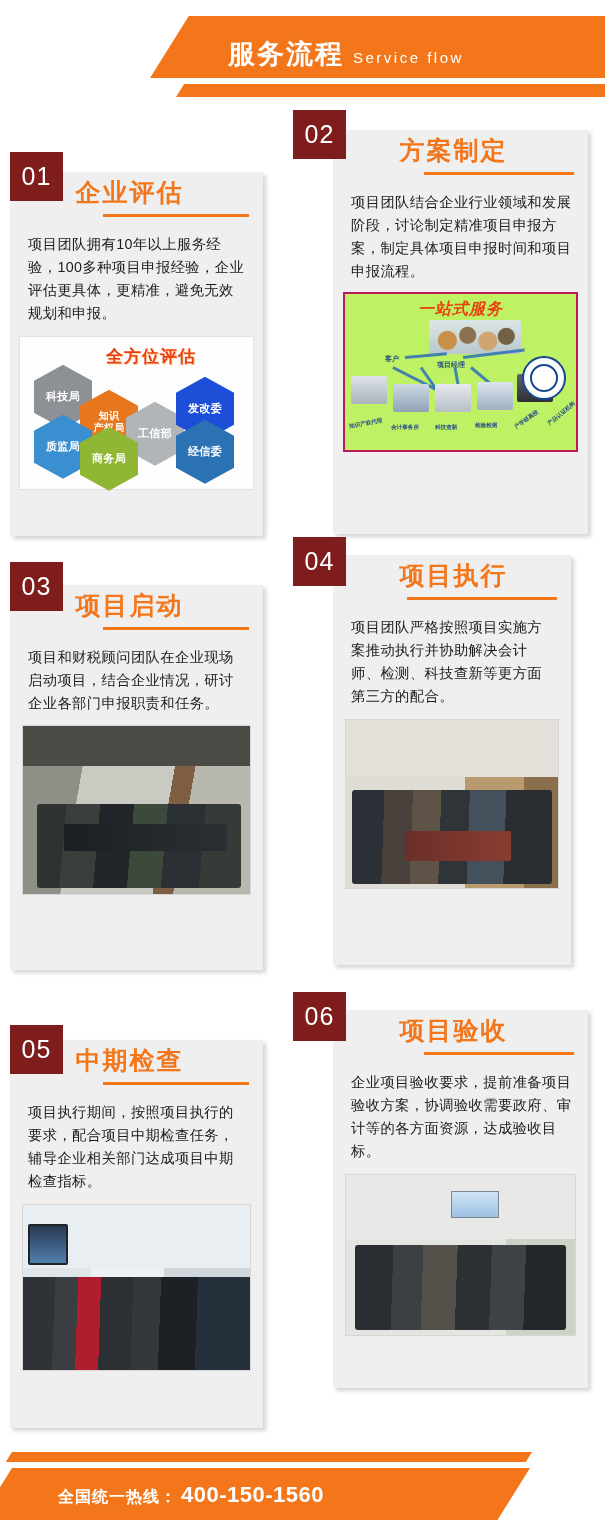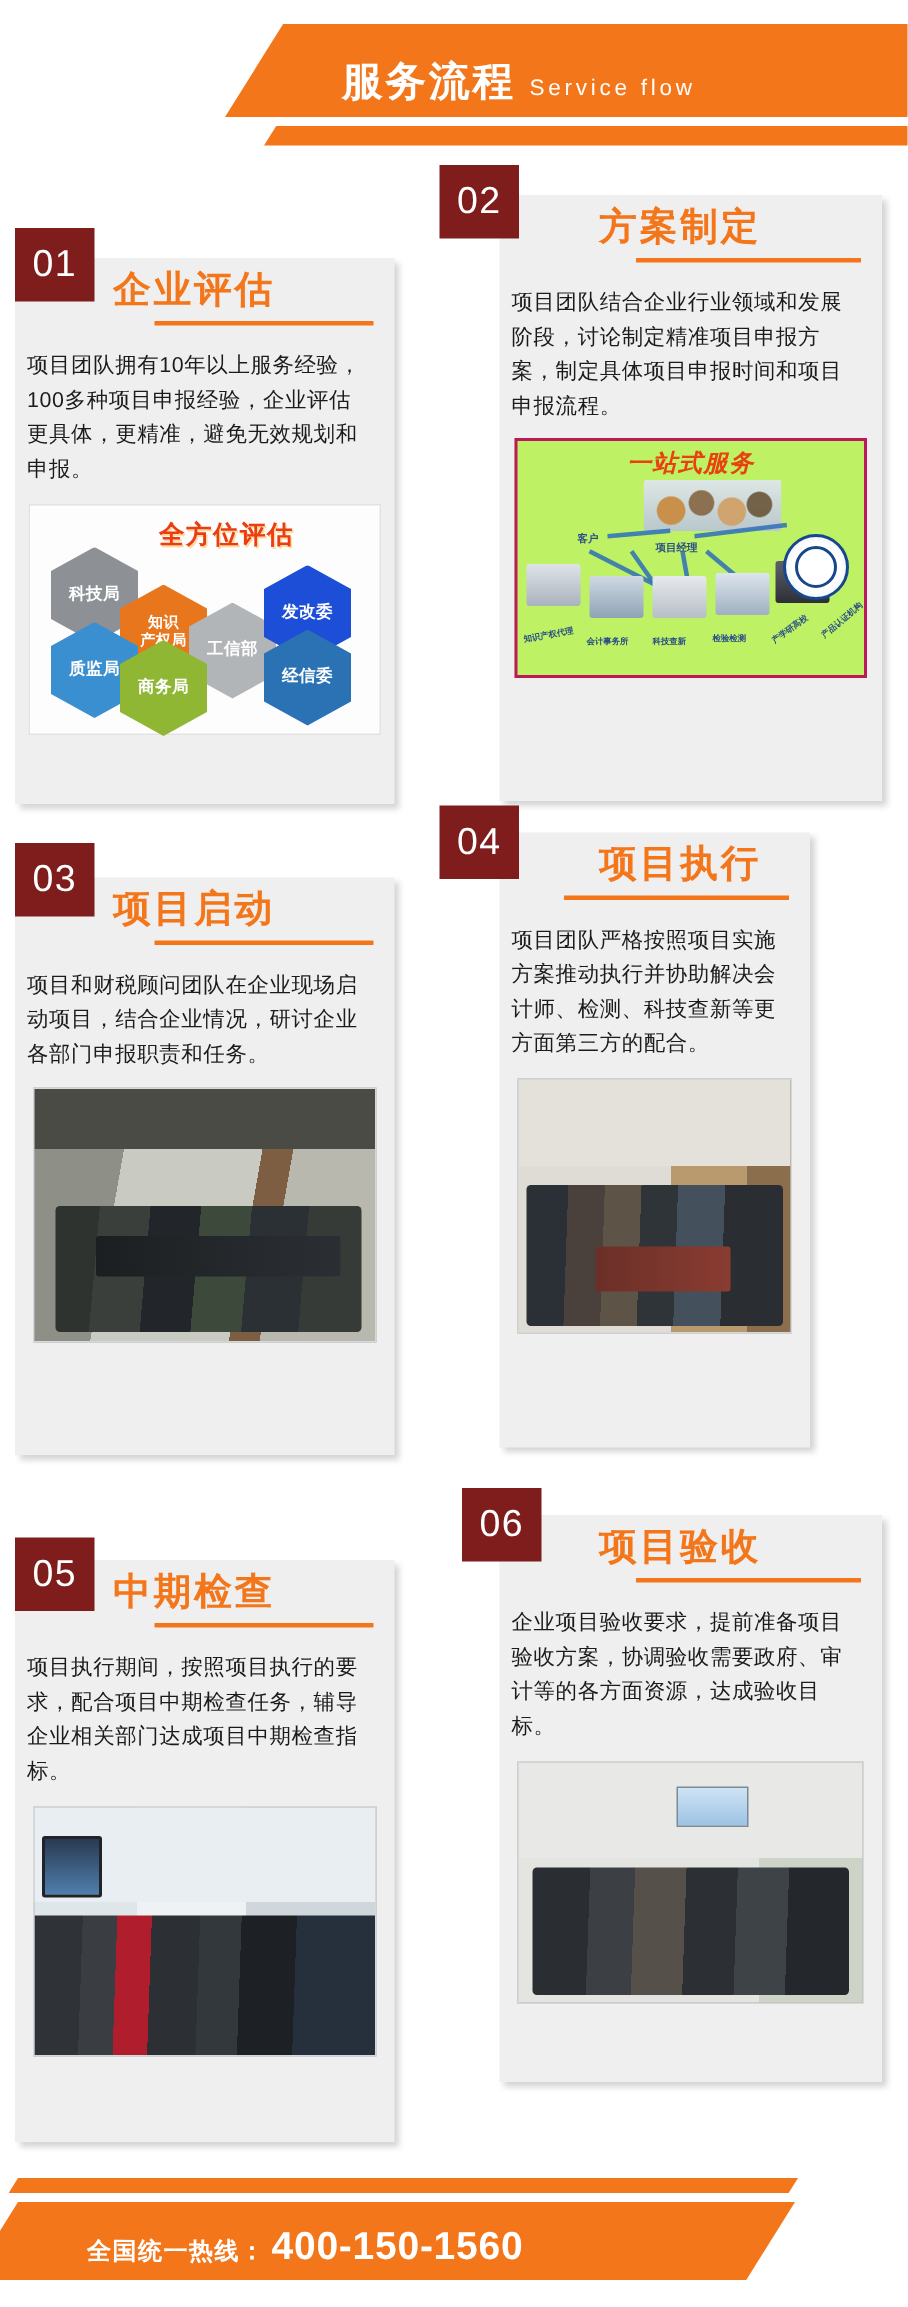--- a/index.html
+++ b/index.html
@@ -85,21 +85,21 @@
   }
   .title-rule {
     height: 3px;
     background: #f4761b;
     margin: 5px 14px 0 auto;
   }
   .card-body {
     font-size: 14.3px;
     line-height: 1.62;
     color: #1b1b1b;
-    padding: 16px 16px 4px 8px;
+    padding: 16px 16px 4px 18px;
     letter-spacing: 0.4px;
     font-weight: 500;
   }
   .card-photo {
     margin: 6px 12px 12px 12px;
     border: 1px solid #d7d7d7;
     position: relative;
     overflow: hidden;
     background: #9aa0a5;
   }
@@ -216,34 +216,34 @@
     border: 2px solid #17478c;
   }
 
   
   #card-03 { left: 10px; top: 585px; width: 253px; height: 385px; }
   #badge-03 { left: 10px; top: 562px; width: 53px; height: 49px; }
   #card-03 .card-title { width: 239px; }
   #card-03 .title-rule { width: 146px; }
 
   
-  #card-04 { left: 333px; top: 555px; width: 207px; height: 410px; }
+  #card-04 { left: 333px; top: 555px; width: 238px; height: 410px; }
   #badge-04 { left: 293px; top: 537px; width: 53px; height: 49px; }
   #card-04 .card-title { width: 241px; }
   #card-04 .title-rule { width: 150px; }
 
   
   #card-05 { left: 10px; top: 1040px; width: 253px; height: 388px; }
   #badge-05 { left: 10px; top: 1025px; width: 53px; height: 49px; }
   #card-05 .card-title { width: 239px; }
   #card-05 .title-rule { width: 146px; }
 
   
   #card-06 { left: 333px; top: 1010px; width: 255px; height: 378px; }
-  #badge-06 { left: 308px; top: 992px; width: 53px; height: 49px; }
+  #badge-06 { left: 293px; top: 992px; width: 53px; height: 49px; }
   #card-06 .card-title { width: 241px; }
   #card-06 .title-rule { width: 150px; }
 
   
   .photo-meeting-a {
     height: 168px;
     background:
       linear-gradient(180deg, #4a4b45 0 24%, transparent 24%),
       linear-gradient(100deg, #8e9087 0 26%, #c9cac2 26% 62%, #7d5e42 62% 70%, #b9b8ae 70%),
       #9b9c92;
@@ -367,21 +367,21 @@
     display: flex;
     align-items: baseline;
   }
   .footer-label {
     font-size: 16px;
     font-weight: bold;
     color: #ffffff;
     letter-spacing: 1px;
   }
   .footer-phone {
-    font-size: 26px;
+    font-size: 22px;
     font-weight: bold;
     color: #ffffff;
     letter-spacing: 0.5px;
     margin-left: 4px;
   }
 </style>
 </head>
 <body>
 
 <div class="header">

